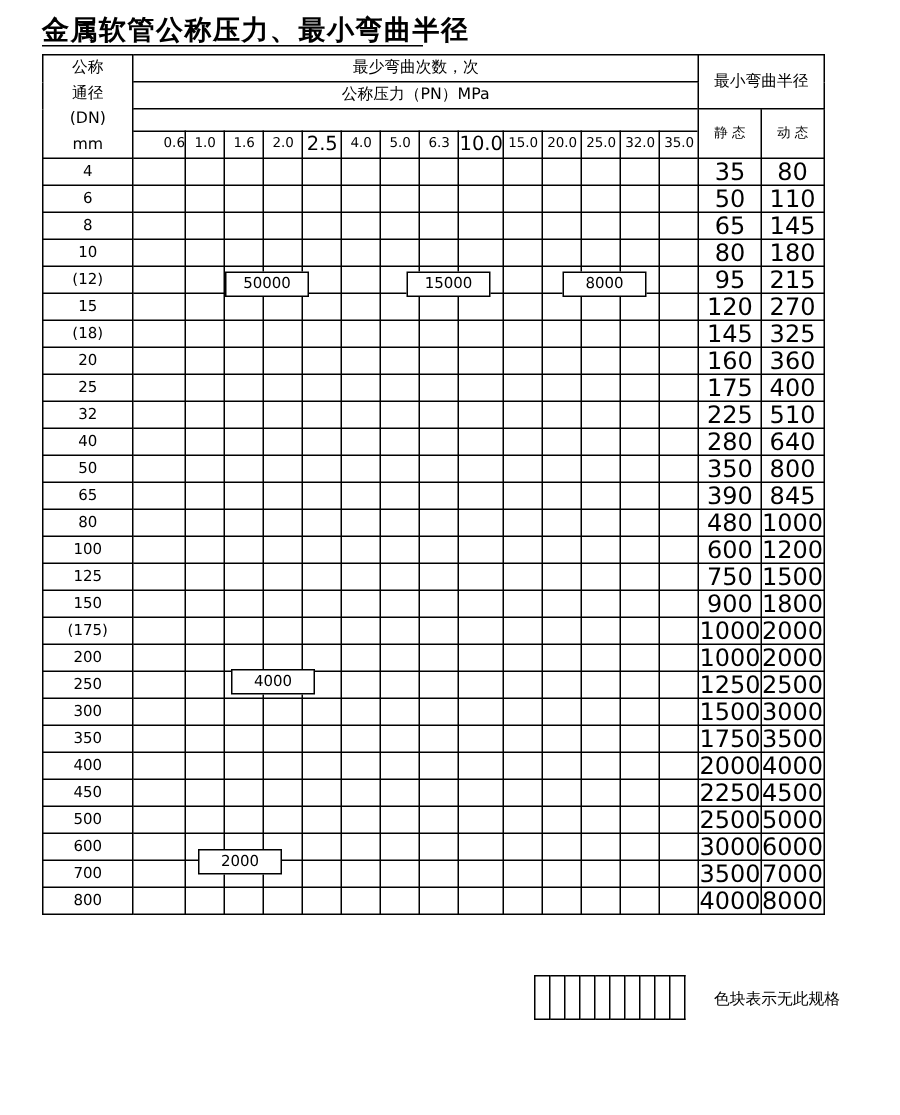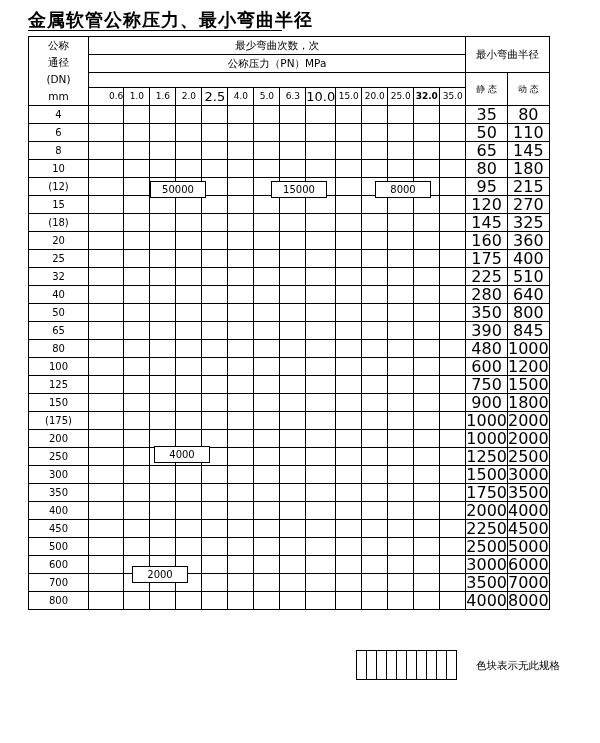--- a/index.html
+++ b/index.html
@@ -126,21 +126,21 @@
           <td class="hdr" style="font-size: 9px;">1.6</td>
           <td class="hdr" style="font-size: 9px;">2.0</td>
           <td class="hdr" style="font-size: 13px;">2.5</td>
           <td class="hdr" style="font-size: 9px; margin-left: 11px;">4.0</td>
           <td class="hdr" style="font-size: 9px;">5.0</td>
           <td class="hdr" style="font-size: 9px;">6.3</td>
           <td class="hdr" style="font-size: 13px;">10.0</td>
           <td class="hdr" style="font-size: 9px;">15.0</td>
           <td class="hdr" style="font-size: 9px;">20.0</td>
           <td class="hdr" style="font-size: 9px;">25.0</td>
-          <td class="hdr" style="font-size: 9px; font-weight: bold;">32.0</td>
+          <td class="hdr" style="font-size: 9px;">32.0</td>
           <td class="hdr" style="font-size: 9px;">35.0</td>
         </tr>
     </thead>
     <tbody id="tbody">
         <tr>
           <td class="dn-cell">4</td>
           <td class="c-blue"></td>
           <td class="c-blue"></td>
           <td class="c-blue"></td>
           <td class="c-blue"></td>

